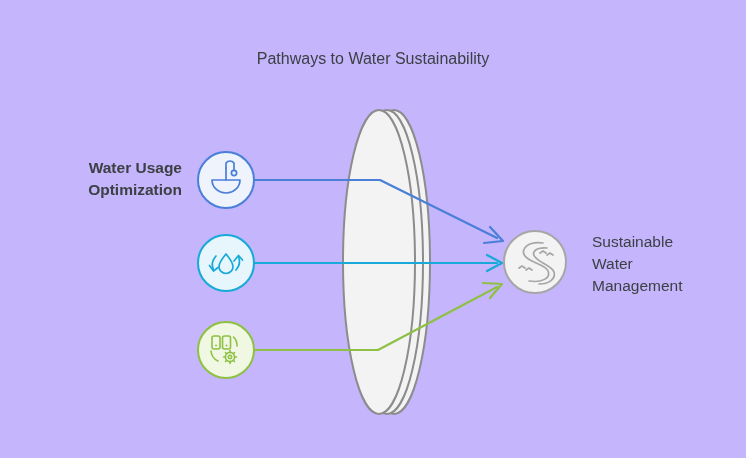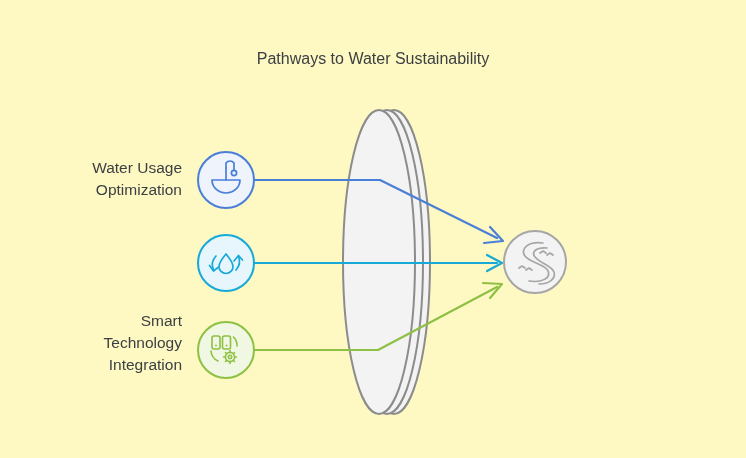--- a/index.html
+++ b/index.html
@@ -10,21 +10,21 @@
   body {
     width: 746px;
     height: 458px;
     font-family: "Liberation Sans", sans-serif;
     overflow: hidden;
   }
   #canvas {
     position: relative;
     width: 746px;
     height: 458px;
-    background: #fef9c3;
+    background: #c4b5fd;
   }
   #diagram-svg {
     position: absolute;
     top: 0;
     left: 0;
   }
   .node-label {
     position: absolute;
     font-family: "Liberation Sans", sans-serif;
     font-size: 15.5px;
@@ -45,20 +45,21 @@
     width: 746px;
     text-align: center;
     font-family: "Liberation Sans", sans-serif;
     font-size: 16px;
     color: #3c4043;
   }
   #label-water-usage {
     left: 0px;
     top: 157px;
     width: 182px;
+    font-weight: bold;
   }
   #label-waste-reduction {
     left: 0px;
     top: 254px;
     width: 182px;
   }
   #label-smart-tech {
     left: 0px;
     top: 310px;
     width: 182px;
@@ -73,24 +74,24 @@
 <body>
 
 <div id="canvas">
 
   <div id="title-text">Pathways to Water Sustainability</div>
 
   <div class="node-label label-left" id="label-water-usage">Water Usage
 Optimization</div>
 
 
-  <div class="node-label label-left" id="label-smart-tech">Smart
-Technology
-Integration</div>
 
+  <div class="node-label label-right" id="label-outcome">Sustainable
+Water
+Management</div>
 
   <svg id="diagram-svg" width="746" height="458" viewBox="0 0 746 458">
 
     <g>
 
       <ellipse cx="394" cy="262" rx="36" ry="152" fill="#f3f3f3" stroke="#8c8c8c" stroke-width="2"></ellipse>
       <ellipse cx="387" cy="262" rx="36" ry="152" fill="#f3f3f3" stroke="#8c8c8c" stroke-width="2"></ellipse>
 
       <ellipse cx="379" cy="262" rx="36" ry="152" fill="#f3f3f3" stroke="#8c8c8c" stroke-width="2"></ellipse>
     </g>

